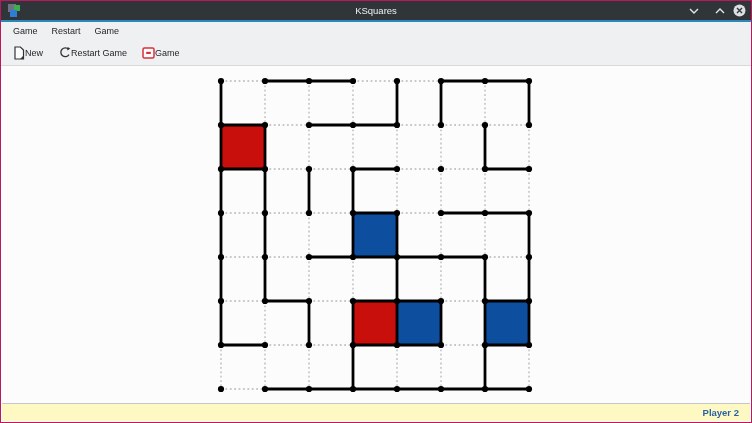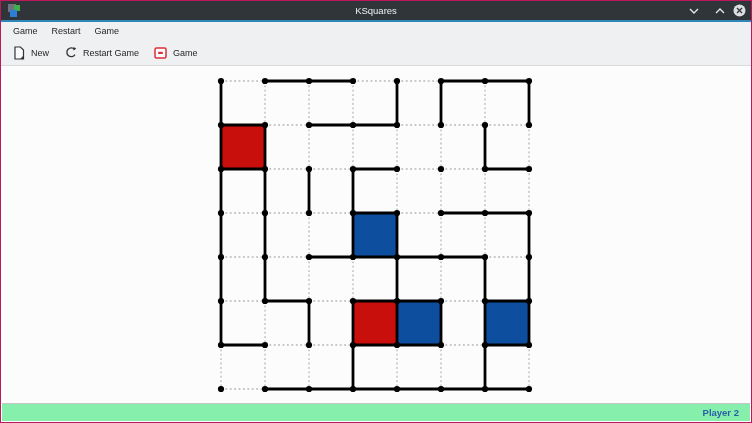--- a/index.html
+++ b/index.html
@@ -12,29 +12,29 @@
   .winctl{position:absolute;top:4px;width:14px;height:12px;display:flex;align-items:center;justify-content:center;cursor:default;}
   .winctl.min{right:50px;}
   .winctl.max{right:24px;}
   .winctl.close{right:5px;top:3px;}
   .accent{position:absolute;top:19px;left:0;right:0;height:2px;background:#2d87b9;}
   
   .menubar{position:absolute;top:21px;left:0;right:0;height:18px;background:#eff0f1;display:flex;align-items:center;padding-left:5px;}
   .menuitem{font-size:9px;color:#232629;padding:0 7px;line-height:18px;cursor:default;}
   
   .toolbar{position:absolute;top:39px;left:0;right:0;height:26px;background:#eff0f1;display:flex;align-items:center;padding-left:12px;border-bottom:1px solid #d8d9da;box-sizing:border-box;}
-  .toolbtn{display:flex;align-items:center;gap:6px;margin-right:15px;font-size:9px;color:#232629;cursor:default;}
+  .toolbtn{display:flex;align-items:center;margin-right:15px;font-size:9px;color:#232629;cursor:default;}
   .toolbtn svg{display:block;}
   
   .client{position:absolute;top:65px;left:1px;right:1px;bottom:19px;background:#fcfcfc;}
   .board{position:absolute;left:212px;top:72px;}
   .board line.dotted{stroke:#b3b6b8;stroke-width:1.3;stroke-dasharray:1.8 2.6;}
   .board line.solid{stroke:#000;stroke-width:2.8;stroke-linecap:square;}
   
-  .statusbar{position:absolute;left:1px;right:1px;bottom:1px;height:17px;background:#86efac;border-top:1px solid #c4c6c8;}
+  .statusbar{position:absolute;left:1px;right:1px;bottom:1px;height:17px;background:#fef9c3;border-top:1px solid #c4c6c8;}
   .statusbar .player{position:absolute;right:11px;top:0;height:17px;line-height:17px;font-size:9.5px;font-weight:bold;color:#2b5fa7;}
 </style>
 </head>
 <body>
 
 <div class="window">
 
   <div class="titlebar">
     <span class="appicon">
       <svg width="16" height="15" viewBox="0 0 16 15">

